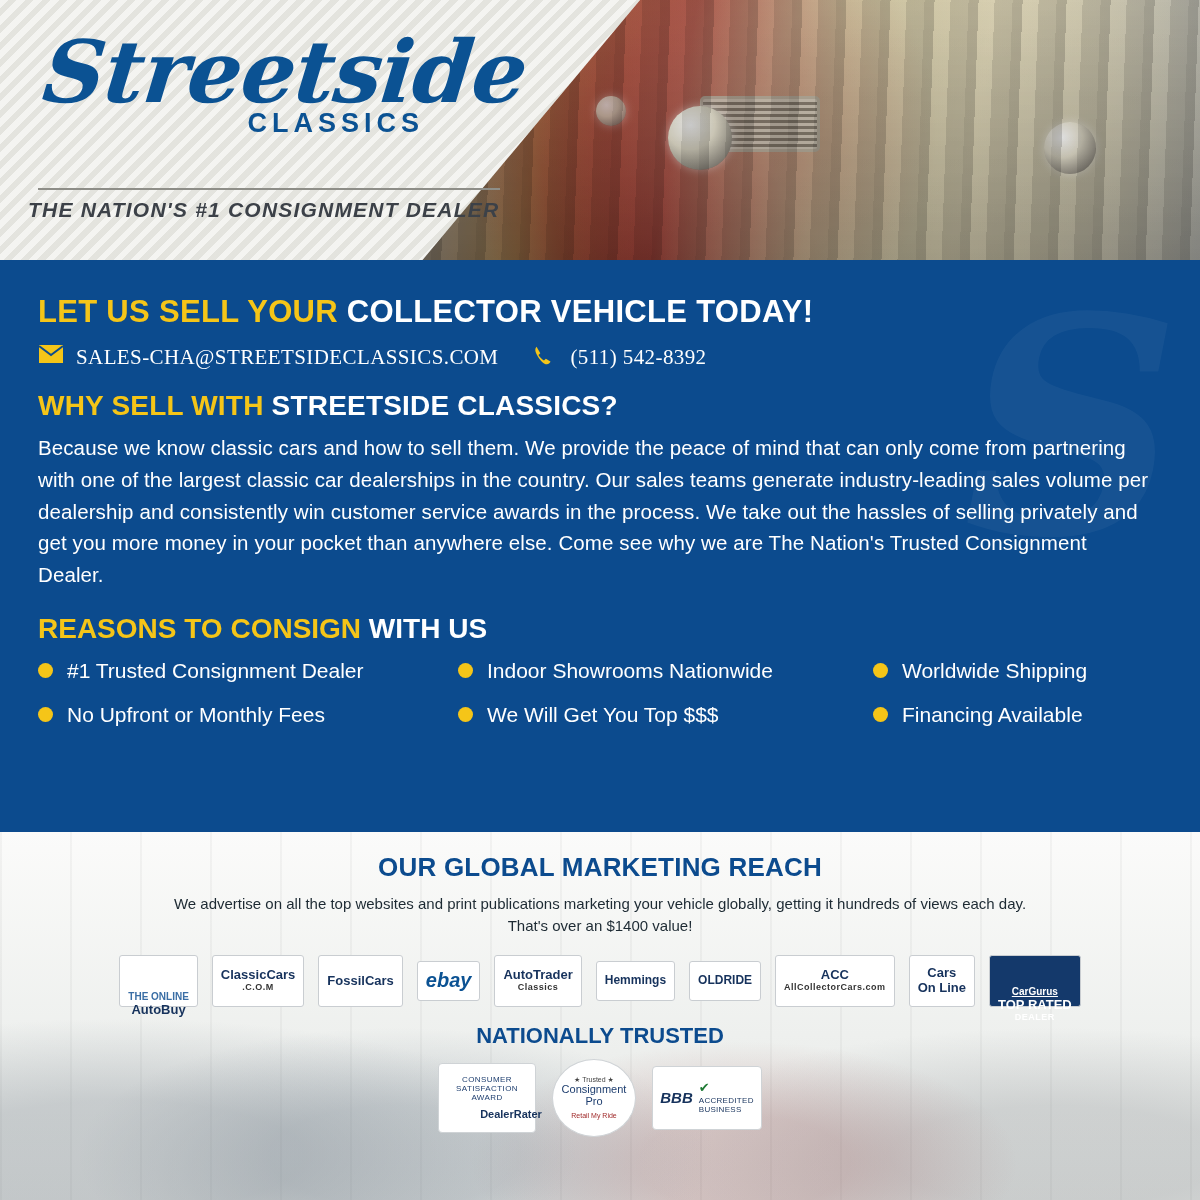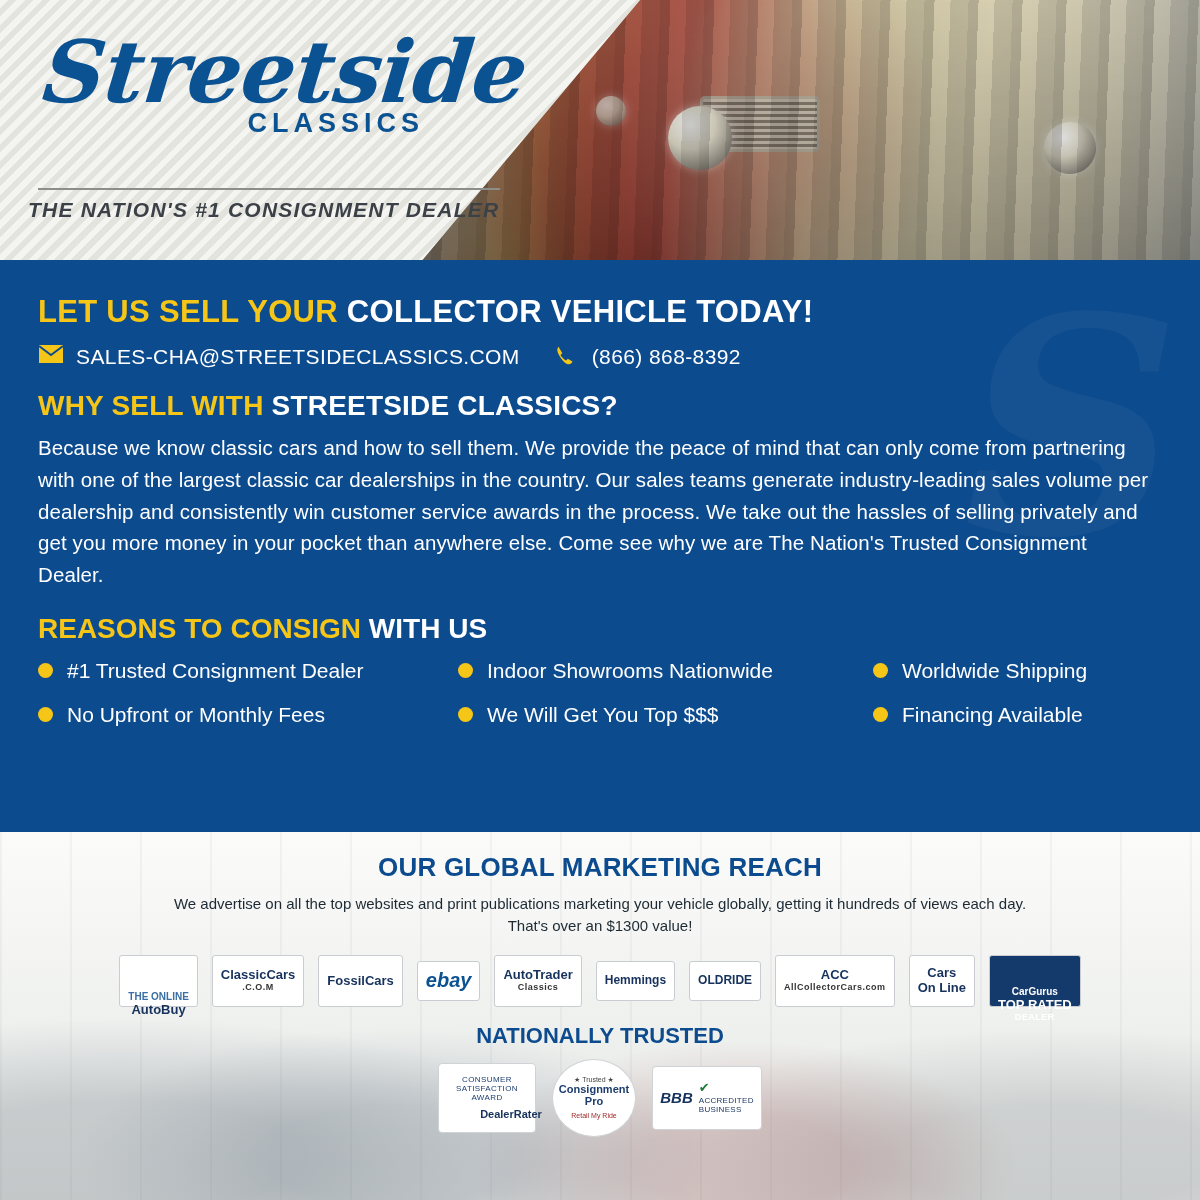--- a/index.html
+++ b/index.html
@@ -120,21 +120,21 @@
     font-size: 31px;
     font-weight: bold;
     letter-spacing: .3px;
     margin-bottom: 14px;
     position: relative; z-index: 2;
   }
   .hl { color: #f5c518; }
   .contact-row {
     display: flex; align-items: center; gap: 34px;
     margin-bottom: 20px;
-    position: relative; z-index: 2;
+    position: relative; z-index: 2; font-family: Liberation Serif, serif;
   }
   .contact-item { display: flex; align-items: center; gap: 12px; font-size: 21px; letter-spacing: .4px; }
   .ico { width: 26px; height: 26px; display: inline-block; }
   .h2 {
     font-size: 28px; font-weight: bold; letter-spacing: .2px;
     margin-bottom: 10px;
     position: relative; z-index: 2;
   }
   .body-copy {
     font-size: 20.5px;
@@ -220,21 +220,21 @@
     text-align: center;
     line-height: 1.05;
     white-space: nowrap;
   }
   .logo.tall { height: 52px; flex-direction: column; gap: 1px; }
   .logo .l-top { font-size: 10px; color: #3a6ea5; margin-top: 48px; }
   .logo .l-mid { font-size: 13px; }
   .logo .l-bot { font-size: 9px; letter-spacing: .5px; color: #333; }
   .logo.ebay { font-size: 20px; font-style: italic; color: #0b5293; }
   .logo.cargurus { background: #14396b; color: #fff; }
-  .logo.cargurus .l-top { color: #ffffff; }
+  .logo.cargurus .l-top { color: #ffffff; text-decoration: underline; }
   .logo.cargurus .l-bot { color: #ffffff; }
 
   .nat-title {
     position: relative; z-index: 3;
     text-align: center;
     color: #0c4b8e;
     font-size: 22px;
     font-weight: bold;
     margin-top: 16px;
   }
@@ -250,21 +250,21 @@
     display: flex; flex-direction: column; align-items: center; justify-content: center;
     text-align: center;
     color: #16325c;
     padding: 4px 8px;
   }
   .badge.dr { width: 98px; height: 70px; border-radius: 4px; font-size: 8px; }
   .badge.dr .t1 { font-size: 8px; letter-spacing: .4px; color: #1d3d6e; line-height: 1.15; }
   .badge.dr .t2 { font-size: 11px; font-weight: bold; margin-top: 6px; color: #16325c; padding-left: 48px; }
   .badge.tcp { width: 84px; height: 78px; border-radius: 50%; font-size: 8px; }
   .badge.tcp .t1 { font-size: 7px; color: #444; }
-  .badge.tcp .t2 { font-size: 11px; font-weight: bold; color: #1d3d6e; line-height: 1.05; }
+  .badge.tcp .t2 { font-size: 11px; font-weight: normal; color: #1d3d6e; line-height: 1.05; }
   .badge.tcp .t3 { font-size: 7px; color: #a02a2a; margin-top: 5px; }
   .badge.bbb { width: 110px; height: 64px; border-radius: 4px; flex-direction: row; gap: 6px; }
   .badge.bbb .bbb-mark { font-size: 15px; font-weight: bold; color: #16325c; font-style: italic; }
   .badge.bbb .bbb-txt { font-size: 8px; text-align: left; line-height: 1.2; letter-spacing: .3px; }
   .check { color: #1d7a33; font-size: 13px; }
 </style>
 </head>
 <body>
 
 <div class="page">
@@ -301,21 +301,21 @@
             </svg>
         </span>
         <span>SALES-CHA@STREETSIDECLASSICS.COM</span>
       </div>
       <div class="contact-item">
         <span class="ico">
           <svg viewBox="0 0 26 26" width="24" height="24">
               <path d="M5 3c-2 2-2 5 1 10s7 9 10 9c2 0 4-2 4-3l-5-3-2 2c-2-1-5-4-6-6l2-2-3-5z" fill="#f5c518"></path>
             </svg>
         </span>
-        <span>(866) 868-8392</span>
+        <span>(511) 542-8392</span>
       </div>
     </div>
 
     <div class="h2">
       <span class="hl">WHY SELL WITH</span><span> STREETSIDE CLASSICS?</span>
     </div>
 
     <p class="body-copy">Because we know classic cars and how to sell them.  We provide the peace of mind that can only come from partnering with one of the largest classic car dealerships in the country.  Our sales teams generate industry-leading sales volume per dealership and consistently win customer service awards in the process.   We take out the hassles of selling privately and get you more money in your pocket than anywhere else.  Come see why we are The Nation's Trusted Consignment Dealer.</p>
 
     <div class="h3">
@@ -349,21 +349,21 @@
         </div>
     </div>
   </div>
 
   <div class="bottom">
     <div class="bottom-bg"></div>
 
     <div class="b-title">OUR GLOBAL MARKETING REACH</div>
     <div class="b-sub">
       <span>We advertise on all the top websites and print publications marketing your vehicle globally, getting it hundreds of views each day.</span><br>
-      <span>That's over an $1300 value!</span>
+      <span>That's over an $1400 value!</span>
     </div>
 
     <div class="logos">
       <div class="logo tall">
         <span class="l-top">THE ONLINE</span>
         <span class="l-mid">AutoBuy</span>
       </div>
       <div class="logo tall">
         <span class="l-mid">ClassicCars</span>
         <span class="l-bot">.C.O.M</span>

